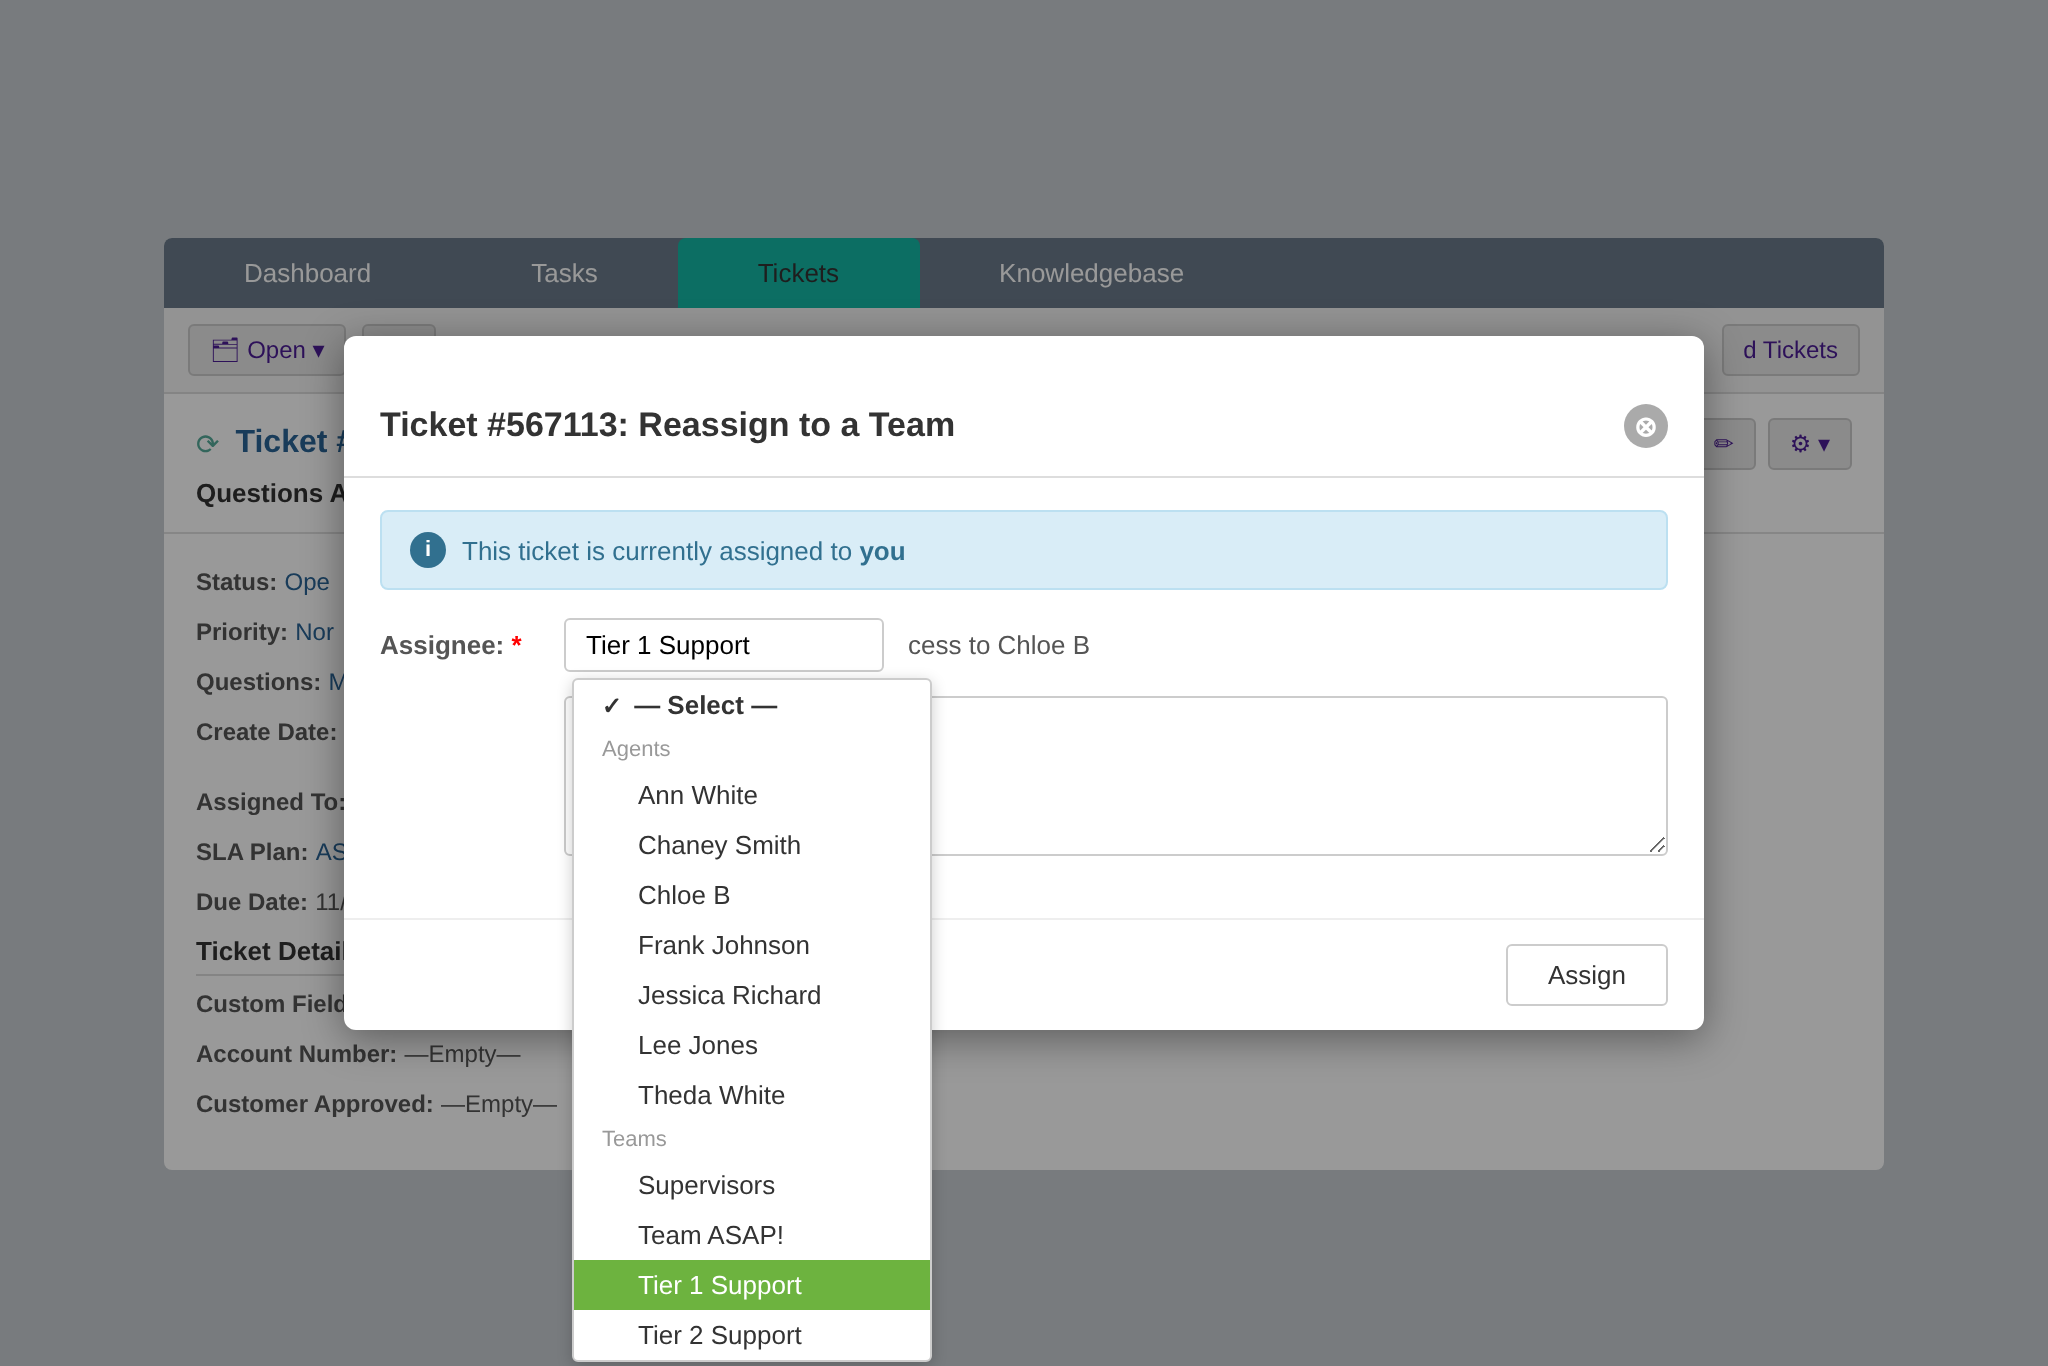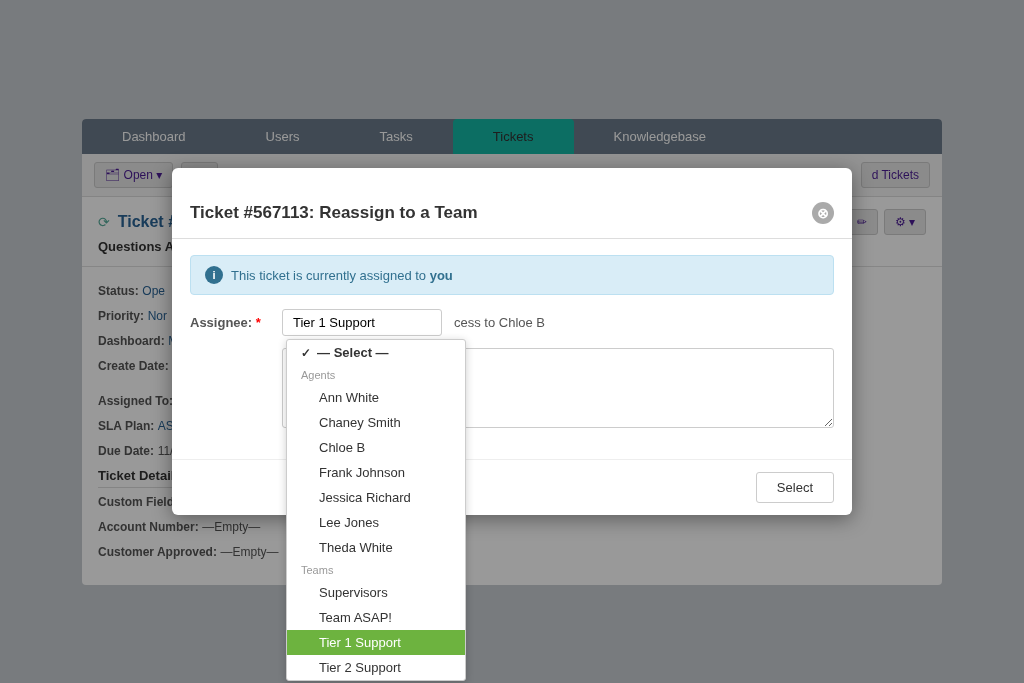--- a/index.html
+++ b/index.html
@@ -316,21 +316,20 @@
     }
   </style>
 </head>
 <body>
 
 <div class="bg-page">
   <div class="bg-content">
 
     <div class="bg-nav">
       <div class="bg-nav-item">Dashboard</div>
-      <div class="bg-nav-item">Users</div>
       <div class="bg-nav-item">Tasks</div>
       <div class="bg-nav-item active">Tickets</div>
       <div class="bg-nav-item">Knowledgebase</div>
     </div>
 
     <div class="bg-toolbar">
       <div class="bg-btn">🗂 Open ▾</div>
       <div class="bg-btn">📋</div>
       <div style="flex:1"></div>
       <div class="bg-btn">d Tickets</div>
@@ -346,21 +345,21 @@
           <div class="bg-btn">⚙ ▾</div>
         </div>
       </div>
       <div style="margin-top:4px;font-weight:bold;color:#333;font-size:13px;">Questions Attac</div>
     </div>
 
     <div class="bg-body">
       <div class="bg-left">
         <div class="bg-field"><span class="bg-field-label">Status:</span> <span class="bg-field-value">Ope</span></div>
         <div class="bg-field"><span class="bg-field-label">Priority:</span> <span class="bg-field-value">Nor</span></div>
-        <div class="bg-field"><span class="bg-field-label">Dashboard:</span> <span class="bg-field-value">Mai</span></div>
+        <div class="bg-field"><span class="bg-field-label">Questions:</span> <span class="bg-field-value">Mai</span></div>
         <div class="bg-field"><span class="bg-field-label">Create Date:</span> <span class="bg-field-text">11/2</span></div>
         <div style="height:10px;"></div>
         <div class="bg-field"><span class="bg-field-label">Assigned To:</span> <span class="bg-field-value">Chlo</span></div>
         <div class="bg-field"><span class="bg-field-label">SLA Plan:</span> <span class="bg-field-value">ASAP</span></div>
         <div class="bg-field"><span class="bg-field-label">Due Date:</span> <span class="bg-field-text">11/2</span></div>
         <div class="bg-section-title">Ticket Details</div>
         <div class="bg-field"><span class="bg-field-label">Custom Field:</span></div>
         <div class="bg-field"><span class="bg-field-label">Account Number:</span> <span class="bg-field-text">—Empty—</span></div>
         <div class="bg-field"><span class="bg-field-label">Customer Approved:</span> <span class="bg-field-text">—Empty—</span></div>
       </div>
@@ -422,16 +421,16 @@
 
       <div class="form-row">
         <div class="form-label"></div>
         <div class="form-right">
           <textarea class="notes-textarea" placeholder="the assignment" style=""></textarea>
         </div>
       </div>
     </div>
 
     <div class="modal-footer">
-      <button class="btn-assign">Select</button>
+      <button class="btn-assign">Assign</button>
     </div>
   </div>
 </div>
 
 </body></html>

